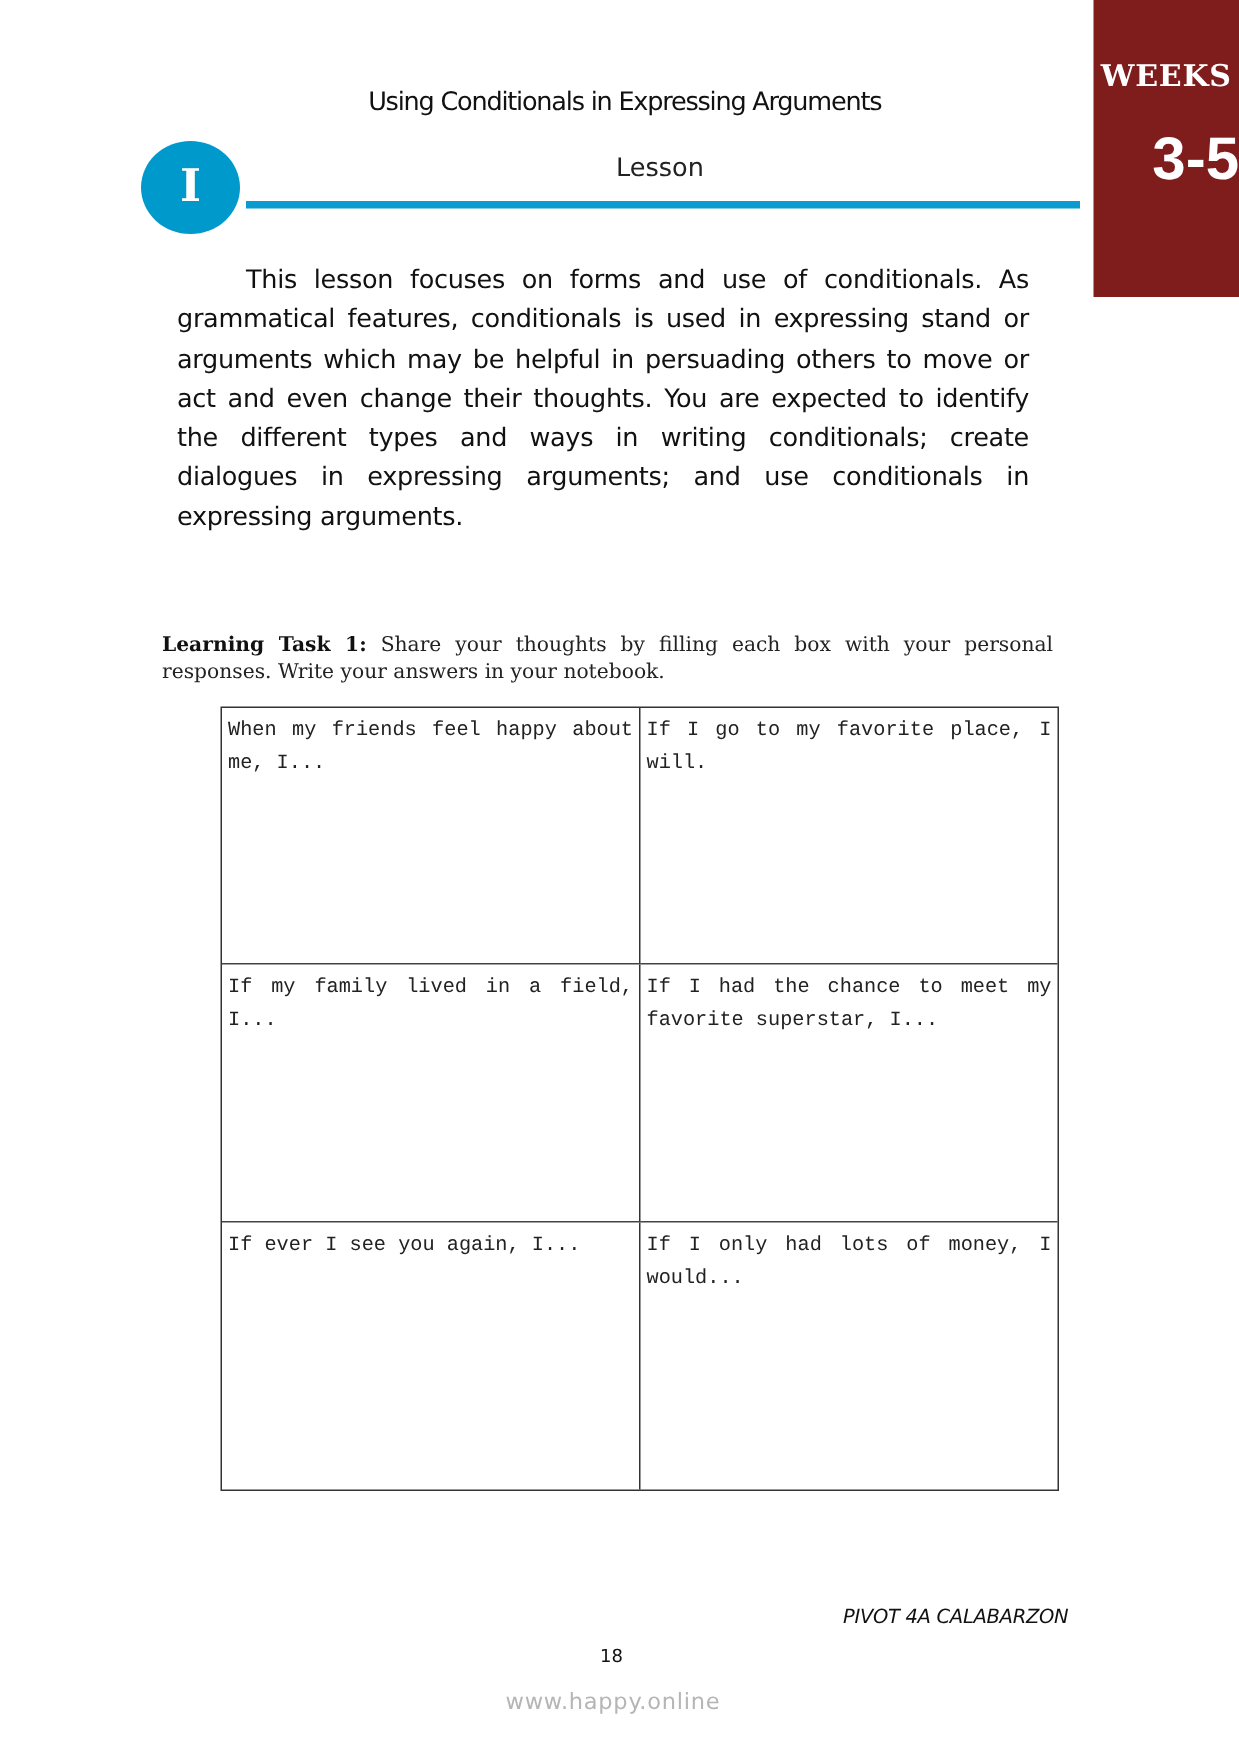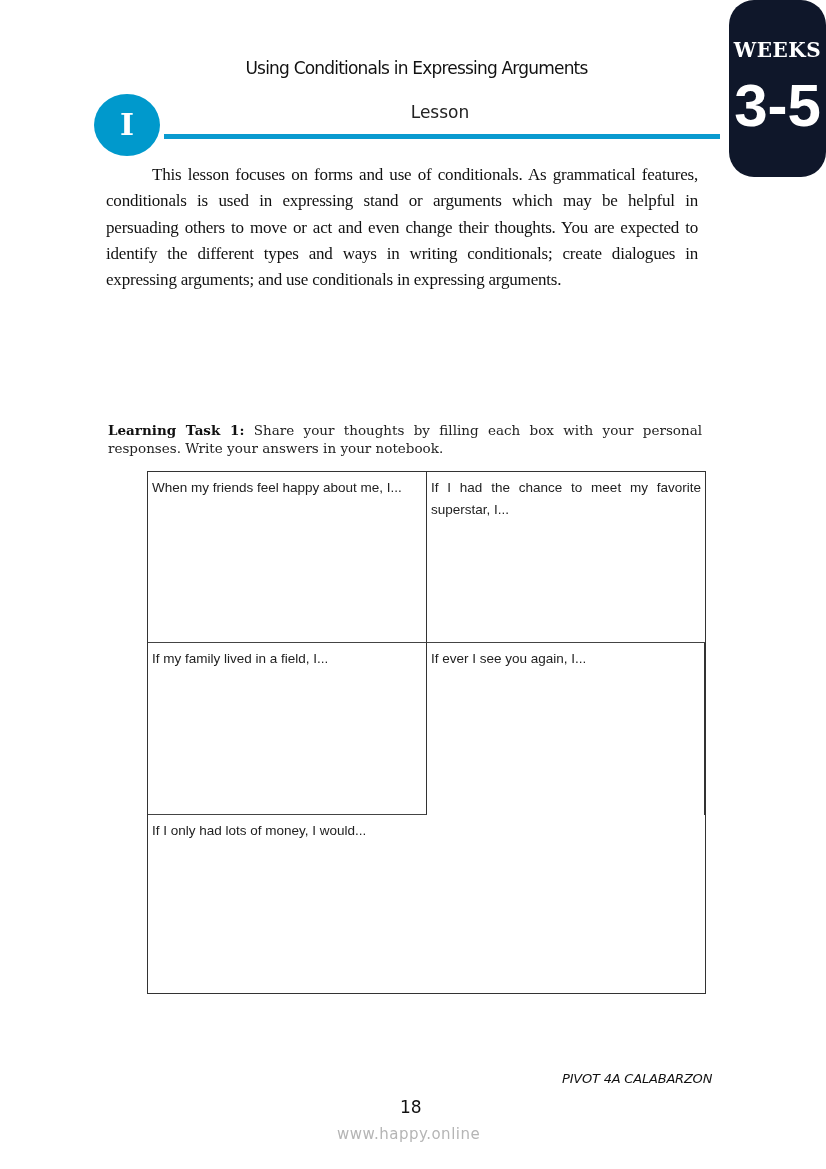--- a/index.html
+++ b/index.html
@@ -1,28 +1,28 @@
 <!DOCTYPE html>
 <html><head>
   <meta charset="utf-8">
   <style>
     html, body { margin: 0; padding: 0; background: #ffffff; }
     body { width: 826px; height: 1169px; position: relative; overflow: hidden; font-family: "DejaVu Sans", sans-serif; color: #111; }
 
     .weeks-tab {
-      position: absolute; left: 729px; top: 0; width: 97px; height: 177px;
-      background: #0f172a; color: #fff; text-align: center; border-radius: 25px;
+      position: absolute; left: 729px; top: 0; width: 97px; height: 198px;
+      background: #7f1d1d; color: #fff; text-align: center;
     }
     .weeks-label {
       position: absolute; left: 0; right: 0; top: 38px;
       font-family: "DejaVu Serif", serif; font-weight: bold; font-size: 20px; letter-spacing: 0.5px;
     }
     .weeks-range {
       position: absolute; left: 0; right: 0; top: 78px;
-      font-family: "Liberation Sans", sans-serif; font-weight: bold; font-size: 60px; line-height: 56px;
+      font-family: "Liberation Sans", sans-serif; font-weight: bold; font-size: 40px; line-height: 56px; text-align: right;
     }
 
     .lesson-title {
       position: absolute; left: 100px; width: 633px; top: 58px; text-align: center;
       font-family: "DejaVu Sans", sans-serif; font-size: 17px; letter-spacing: -0.8px; color: #111;
     }
     .lesson-sub {
       position: absolute; left: 160px; width: 560px; top: 102px; text-align: center;
       font-family: "DejaVu Sans", sans-serif; font-size: 17px; color: #222;
     }
@@ -33,50 +33,50 @@
     }
     .header-rule {
       position: absolute; left: 164px; top: 134px; width: 556px; height: 5px; background: #0a9bd0;
     }
 
     .intro {
       position: absolute; left: 106px; width: 592px; top: 162px;
       font-family: "DejaVu Sans", sans-serif; font-size: 17px; line-height: 26.3px;
       text-align: justify; color: #111; letter-spacing: -0.2px;
     }
-    .intro p { margin: 0; text-indent: 46px; font-family: Liberation Serif, serif; }
+    .intro p { margin: 12px; text-indent: 46px; }
 
     .task {
       position: absolute; left: 108px; width: 594px; top: 397px;
       font-family: "DejaVu Serif", serif; font-size: 13.5px; line-height: 18px; color: #222;
       text-align: justify;
       margin-top: 24px;
     }
     .task b { font-weight: bold; color: #111; }
 
     .grid {
       position: absolute; left: 147px; top: 471px; width: 559px; height: 523px;
       border: 1.5px solid #333; box-sizing: border-box;
       display: grid; grid-template-columns: 279px 1fr; grid-template-rows: 171px 172px 1fr;
     }
     .cell {
       box-sizing: border-box; padding: 5px 4px 0 4px;
-      font-family: Liberation Sans, sans-serif; font-size: 13.5px; line-height: 22px; color: #222;
+      font-family: Liberation Mono, monospace; font-size: 13.5px; line-height: 22px; color: #222;
       text-align: justify;
     }
     .cell.left { border-right: 1.2px solid #333; }
     .cell.r1, .cell.r2 { border-bottom: 1.5px solid #444; }
 
     .footer-brand {
       position: absolute; left: 562px; top: 1071px;
       font-family: "DejaVu Sans", sans-serif; font-style: italic; font-size: 13px; color: #111; letter-spacing: -0.2px;
     }
     .page-num {
       position: absolute; left: 400px; top: 1097px;
-      font-family: "DejaVu Sans", sans-serif; font-size: 17px; color: #111;
+      font-family: "DejaVu Sans", sans-serif; font-size: 12px; color: #111;
     }
     .watermark {
       position: absolute; left: 337px; top: 1125px;
       font-family: "DejaVu Sans", sans-serif; font-size: 15px; color: #b5b5b5; letter-spacing: 0.5px;
     }
   </style>
 </head>
 <body>
 
 <div class="weeks-tab">
@@ -92,21 +92,22 @@
 <div class="intro">
   <p>This  lesson focuses on forms and use of conditionals. As grammatical features, conditionals is used in expressing stand or arguments which may be helpful in persuading others to move or act and even change their thoughts. You are expected to identify the different types and ways in writing conditionals; create dialogues in expressing arguments; and use conditionals in expressing arguments.</p>
 </div>
 
 <div class="task">
   <b>Learning Task 1:</b><span> Share your thoughts by filling each box with your personal responses. Write your answers in your notebook.</span>
 </div>
 
 <div class="grid">
   <div class="cell left r1">When my friends feel happy about me, I...</div>
+  <div class="cell r1">If I go to my favorite place, I will.</div>
+  <div class="cell left r2">If my family lived in a field, I...</div>
   <div class="cell r2">If I had the chance to meet my favorite superstar, I...</div>
-  <div class="cell left r2">If my family lived in a field, I...</div>
   <div class="cell left">If ever I see you again, I...</div>
   <div class="cell">If I only had lots of money, I would...</div>
 </div>
 
 <div class="footer-brand">PIVOT 4A CALABARZON</div>
 <div class="page-num">18</div>
 <div class="watermark">www.happy.online</div>
 
 </body></html>

